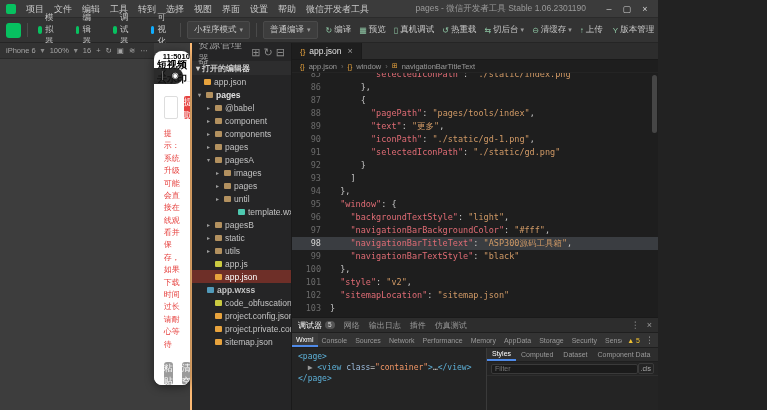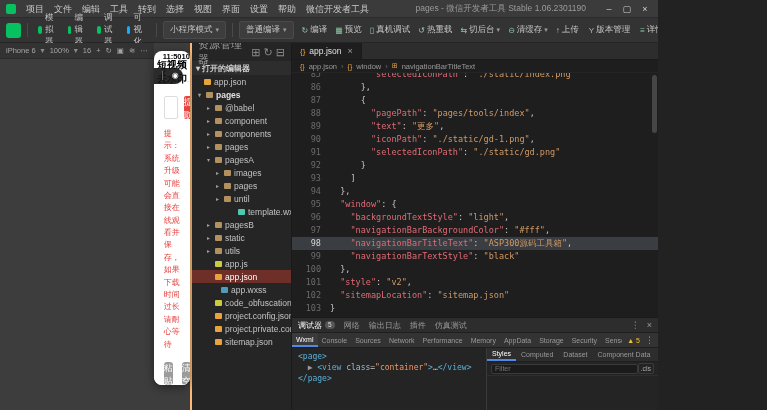--- a/index.html
+++ b/index.html
@@ -12,21 +12,21 @@
   .menu-items{display:flex;align-items:center;}
   .menu-item{padding:0 5px;height:18px;line-height:18px;cursor:default;}
   .win-title{margin-left:auto;color:#9a9a9a;font-size:8.5px;white-space:nowrap;}
   .win-controls{display:flex;align-items:center;margin-left:14px;}
   .win-controls span{width:18px;text-align:center;font-size:9px;color:#cfcfcf;cursor:default;}
 
   
   .toolbar{height:25px;background:#333333;display:flex;align-items:center;font-size:8.5px;color:#c5c5c5;padding:0 6px;border-bottom:1px solid #252525;}
   .avatar{width:15px;height:15px;border-radius:3px;background:#07c160;flex-shrink:0;}
   .tb-sep{width:1px;height:14px;background:#4a4a4a;margin:0 6px;flex-shrink:0;}
-  .toggles{display:flex;align-items:center;gap:2px;}
+  .toggles{display:flex;align-items:center;gap:10px;}
   .toggle{display:flex;align-items:center;gap:3px;padding:2px 4px;border-radius:2px;cursor:default;}
   .toggle-icon{width:8px;height:8px;border-radius:2px;display:inline-block;}
   .tb-select{display:flex;align-items:center;gap:3px;padding:2px 6px;background:#3d3d3d;border:1px solid #4a4a4a;border-radius:2px;white-space:nowrap;cursor:default;}
   .caret{font-size:7px;color:#9a9a9a;}
   .tb-actions{display:flex;align-items:center;margin-left:4px;}
   .tb-btn{display:flex;align-items:center;gap:2px;padding:2px 4px;border-radius:2px;white-space:nowrap;cursor:default;}
   .tb-glyph{font-size:8px;color:#8fc7a5;}
   .tb-spacer{flex:1;}
   .tb-right{display:flex;align-items:center;gap:2px;}
 
@@ -372,21 +372,21 @@
           <div class="tree-item" style="padding-left: 13px;">
             <span class="arrow"></span>
             <span class="f-icon js"></span>
             <span>app.js</span>
           </div>
           <div class="tree-item selected" style="padding-left: 13px;">
             <span class="arrow"></span>
             <span class="f-icon json"></span>
             <span>app.json</span>
           </div>
-          <div class="tree-item" style="padding-left: 19px;">
+          <div class="tree-item" style="padding-left: 5px; font-weight: bold;">
             <span class="arrow"></span>
             <span class="f-icon wxss"></span>
             <span>app.wxss</span>
           </div>
           <div class="tree-item" style="padding-left: 13px;">
             <span class="arrow"></span>
             <span class="f-icon js"></span>
             <span>code_obfuscation_conf...</span>
           </div>
           <div class="tree-item" style="padding-left: 13px;">

